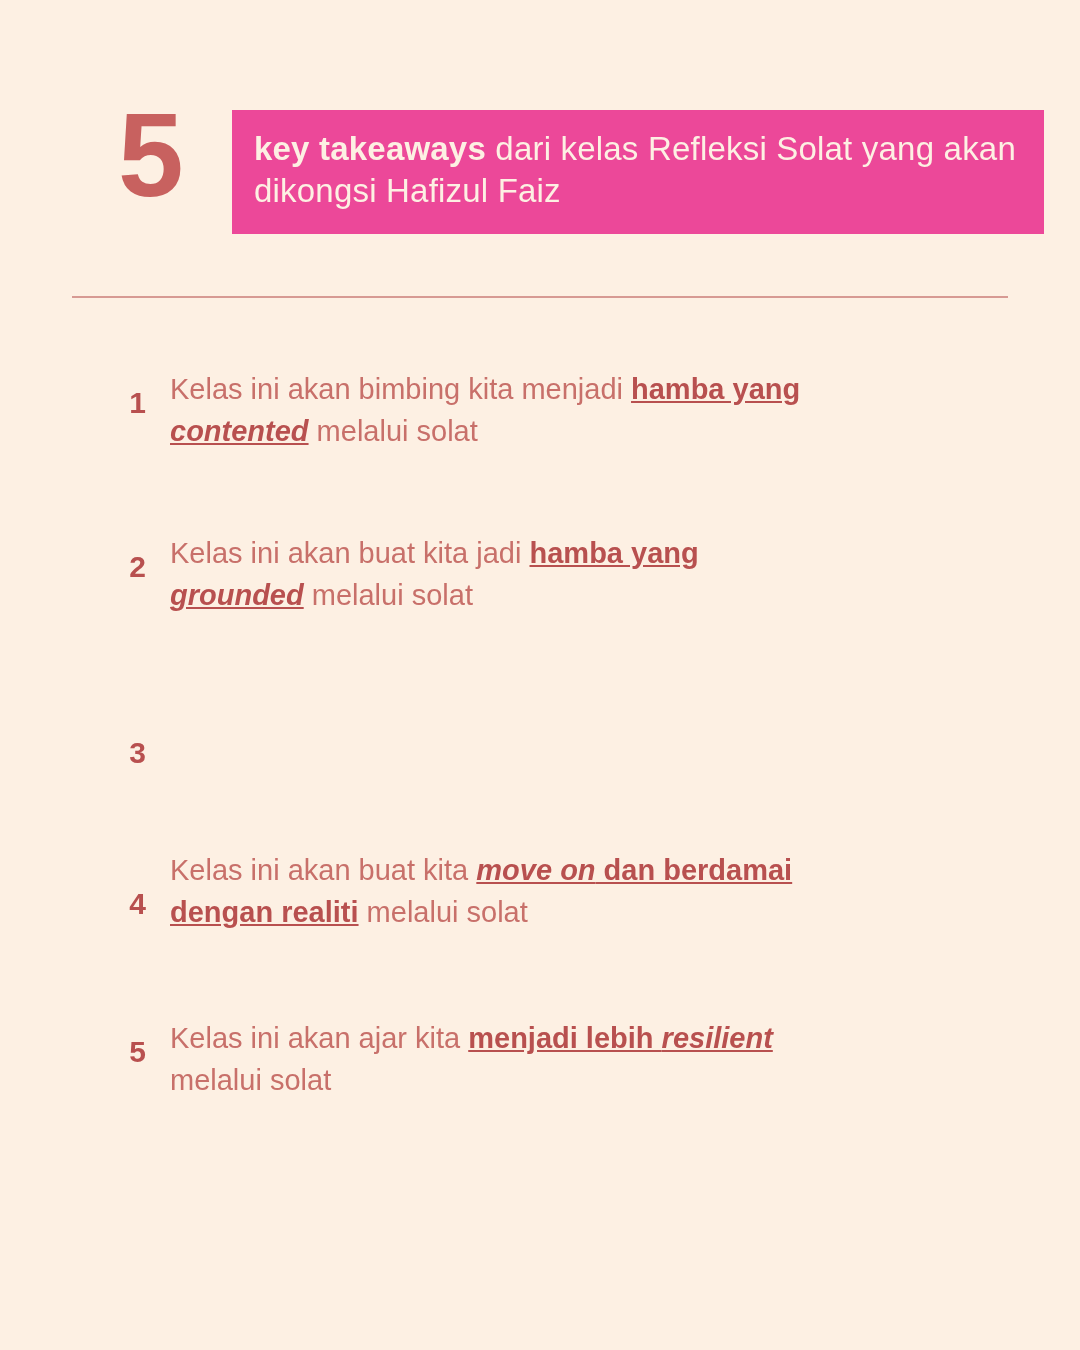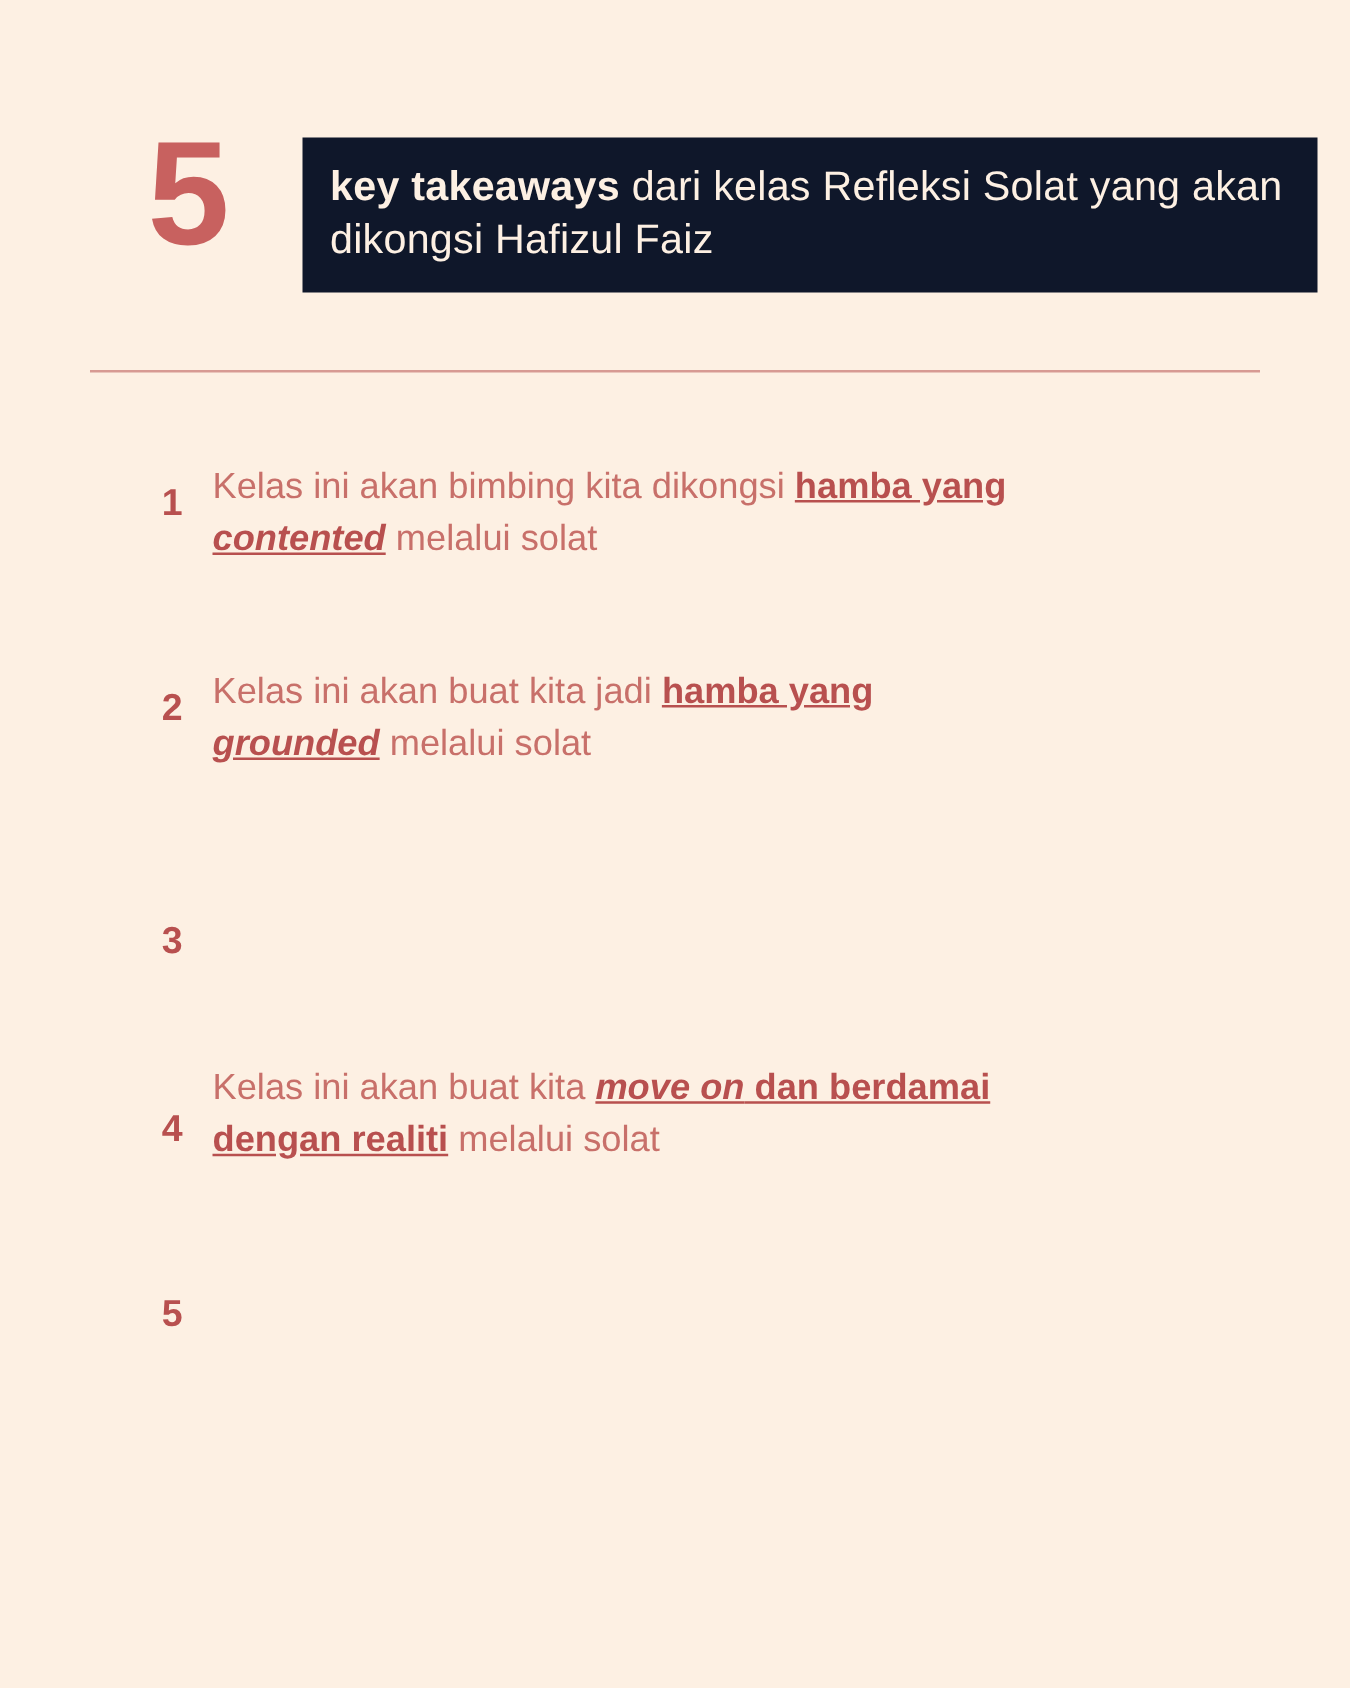--- a/index.html
+++ b/index.html
@@ -31,24 +31,24 @@
     left: 118px;
     top: 96px;
     font-size: 118px;
     line-height: 1;
     font-weight: 700;
     color: #c8615f;
     letter-spacing: -2px;
   }
   .title-band {
     position: absolute;
-    left: 242px;
+    left: 232px;
     top: 110px;
     width: 812px;
-    background: #0f172a;
+    background: #ec4899;
     padding: 18px 22px 22px 22px;
     box-sizing: border-box;
   }
   .title-text {
     color: #fdf0e3;
     font-size: 33px;
     line-height: 1.28;
     font-weight: 400;
     letter-spacing: 0.2px;
   }
@@ -135,31 +135,32 @@
         <b>key takeaways</b><span> dari kelas Refleksi Solat yang akan dikongsi Hafizul Faiz</span>
       </div>
     </div>
 
     <div class="divider"></div>
   </div>
 
   <div class="list" id="takeaway-list">
       <div class="item n1">
         <div class="item-num">1</div>
-        <div class="item-text"><span>Kelas ini akan bimbing kita dikongsi </span><b>hamba yang </b><b><i>contented</i></b><span> melalui solat</span></div>
+        <div class="item-text"><span>Kelas ini akan bimbing kita menjadi </span><b>hamba yang </b><b><i>contented</i></b><span> melalui solat</span></div>
       </div>
       <div class="item n2">
         <div class="item-num">2</div>
         <div class="item-text"><span>Kelas ini akan buat kita jadi </span><b>hamba yang </b><b><i>grounded</i></b><span> melalui solat</span></div>
       </div>
       <div class="item n3">
         <div class="item-num">3</div>
       </div>
       <div class="item n4">
         <div class="item-num">4</div>
         <div class="item-text"><span>Kelas ini akan buat kita </span><b><i>move on</i></b><b> dan berdamai dengan realiti</b><span> melalui solat</span></div>
       </div>
       <div class="item n5">
         <div class="item-num">5</div>
+        <div class="item-text"><span>Kelas ini akan ajar kita </span><b>menjadi lebih </b><b><i>resilient</i></b><span> melalui solat</span></div>
       </div>
     </div>
 
 </div>
 
 </body></html>

